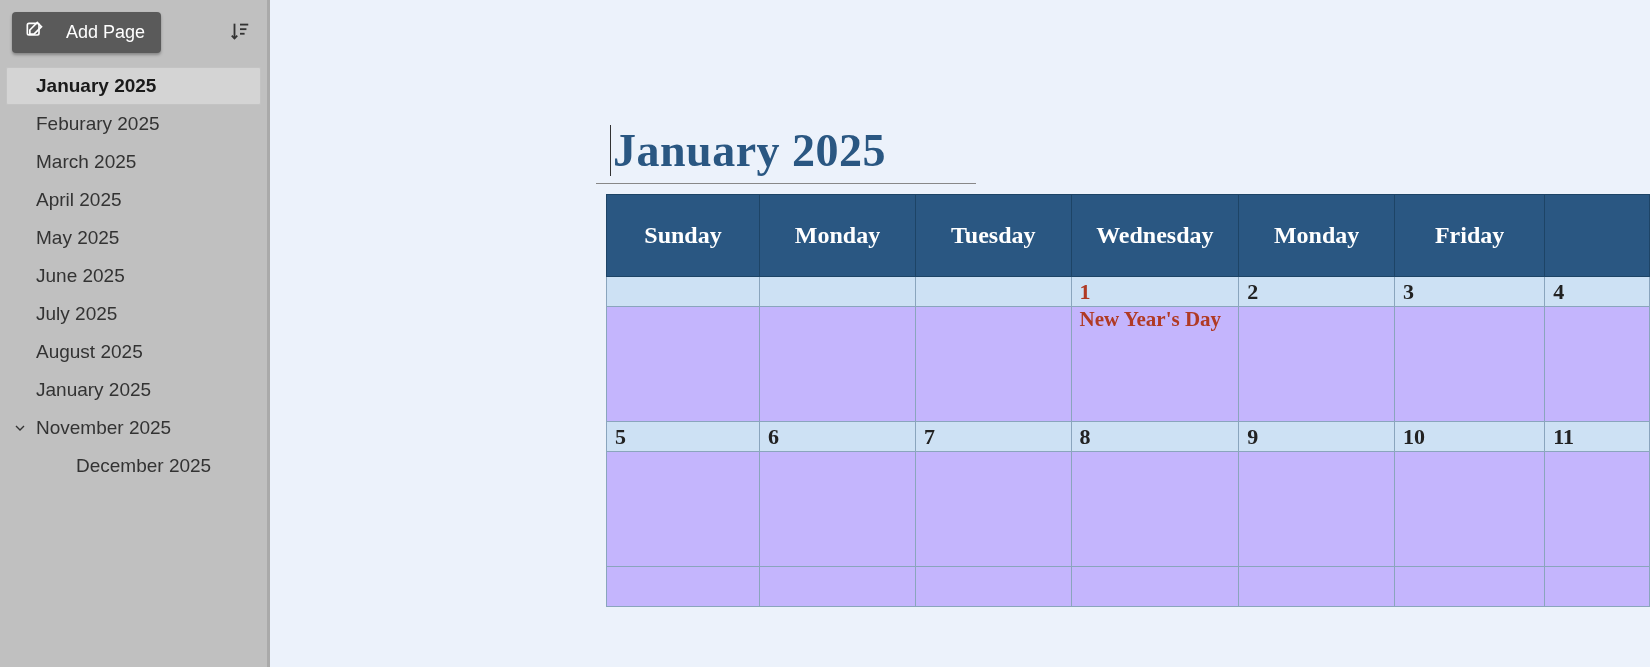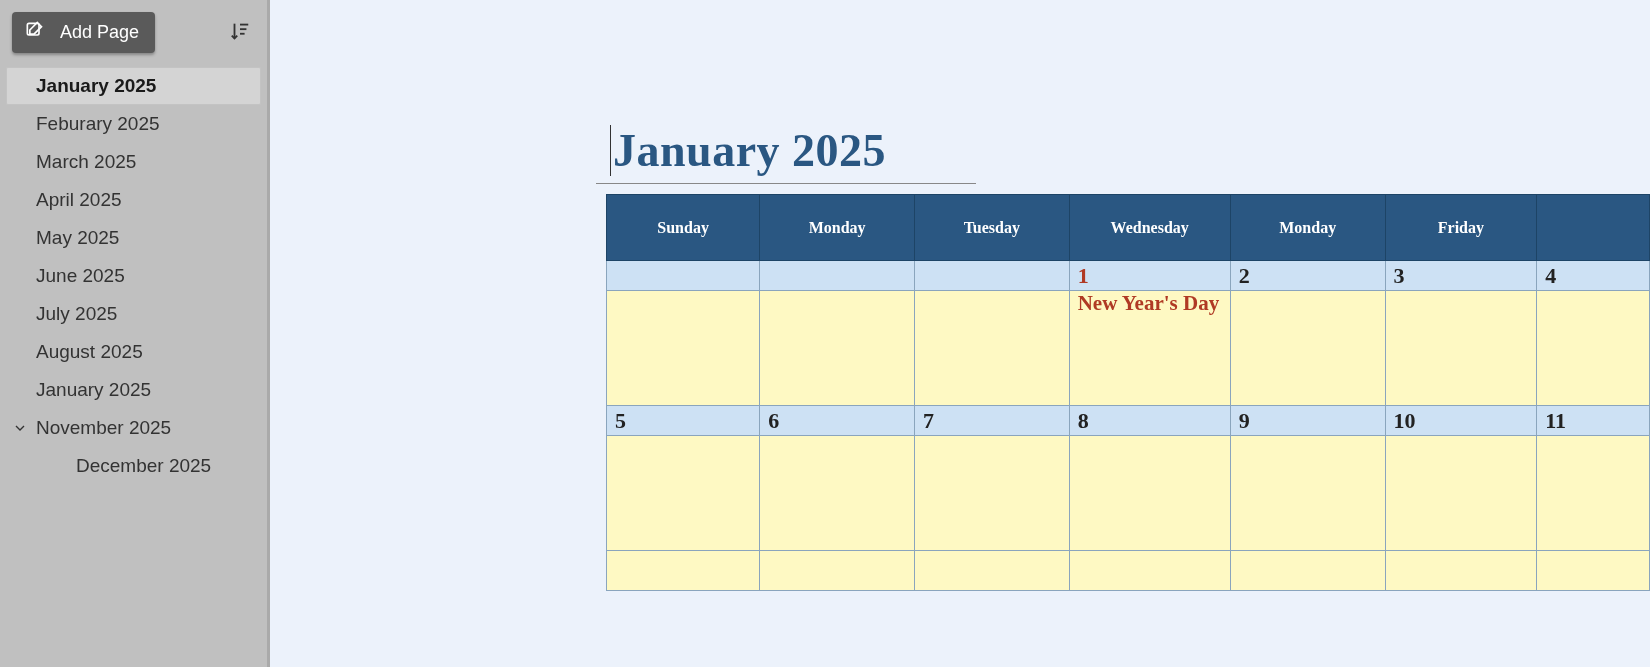--- a/index.html
+++ b/index.html
@@ -23,21 +23,21 @@
   }
   .add-page-btn {
     background: #5a5a5a;
     color: #fff;
     border: none;
     border-radius: 4px;
     padding: 8px 16px 8px 12px;
     font-size: 18px;
     display: flex;
     align-items: center;
-    gap: 16px;
+    gap: 22px;
     cursor: pointer;
     box-shadow: 0 2px 3px rgba(0,0,0,0.3);
   }
   .add-page-btn svg { width: 20px; height: 20px; }
   .sort-btn {
     background: transparent;
     border: none;
     cursor: pointer;
     padding: 4px;
     color: #333;
@@ -102,23 +102,23 @@
     top: 194px;
   }
   table.cal {
     border-collapse: collapse;
     table-layout: fixed;
   }
   table.cal th {
     background: #2a5782;
     color: #fff;
     font-family: Georgia, serif;
-    font-size: 16px;
-    font-weight: 700;
-    height: 66px;
+    font-size: 24px;
+    font-weight: 700;
+    height: 82px;
     border: 1px solid #1d4466;
     text-align: center;
   }
   table.cal col { width: 196px; }
   table.cal col.last { width: 148px; }
   table.cal td {
     border: 1px solid #8aa5bd;
     vertical-align: top;
     padding: 0;
   }
@@ -129,21 +129,21 @@
   .daynum {
     font-family: Georgia, serif;
     font-size: 22px;
     font-weight: 700;
     color: #222;
     padding: 2px 0 0 8px;
     display: block;
   }
   .daynum.holiday { color: #b03a24; }
   .body-row td {
-    background: #fef9c3;
+    background: #c4b5fd;
     height: 115px;
   }
   .body-row.short td { height: 40px; }
   .event {
     font-family: Georgia, serif;
     font-size: 21px;
     font-weight: 700;
     color: #b03a24;
     padding: 4px 0 0 8px;
   }

